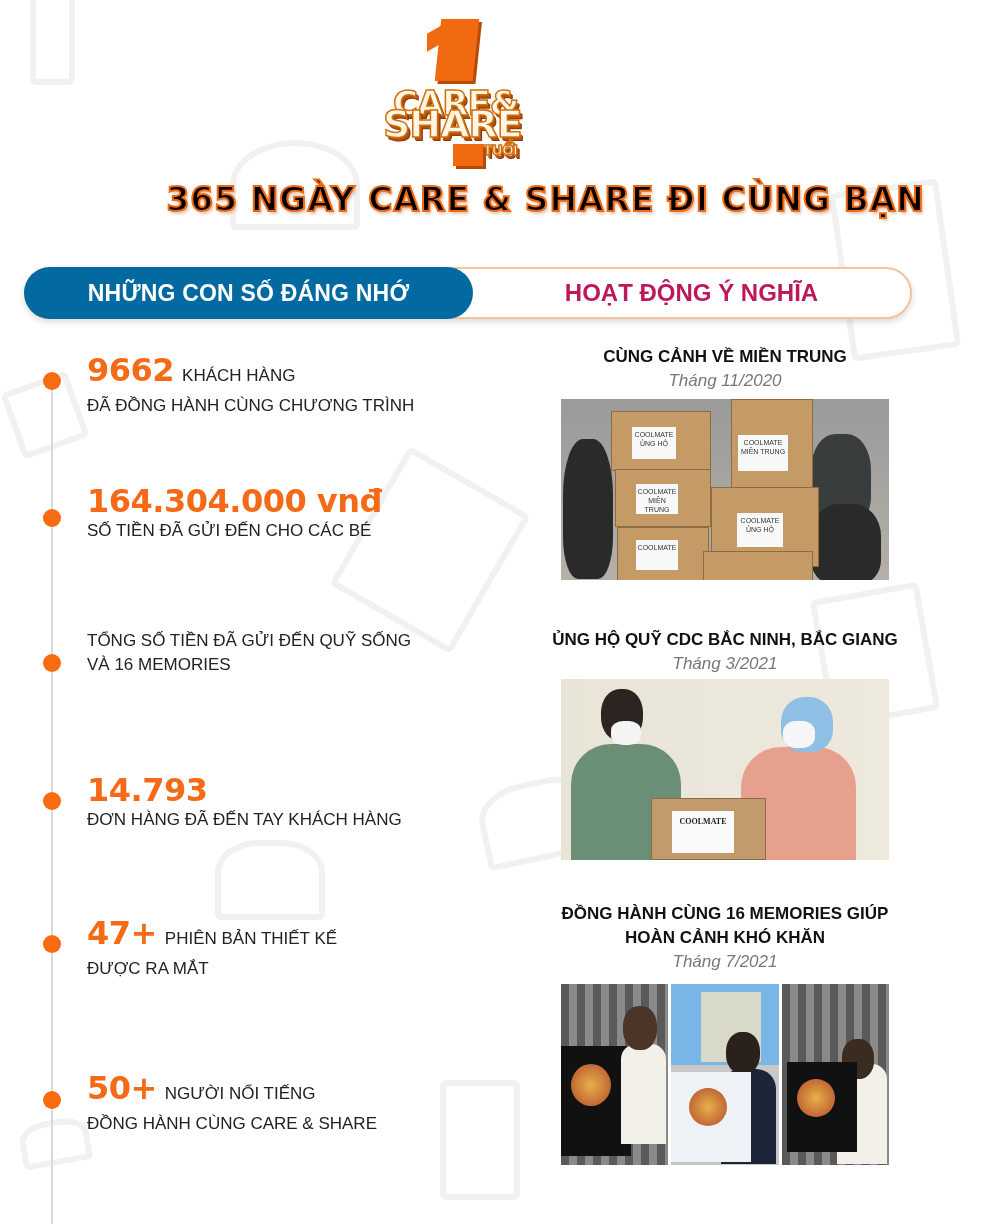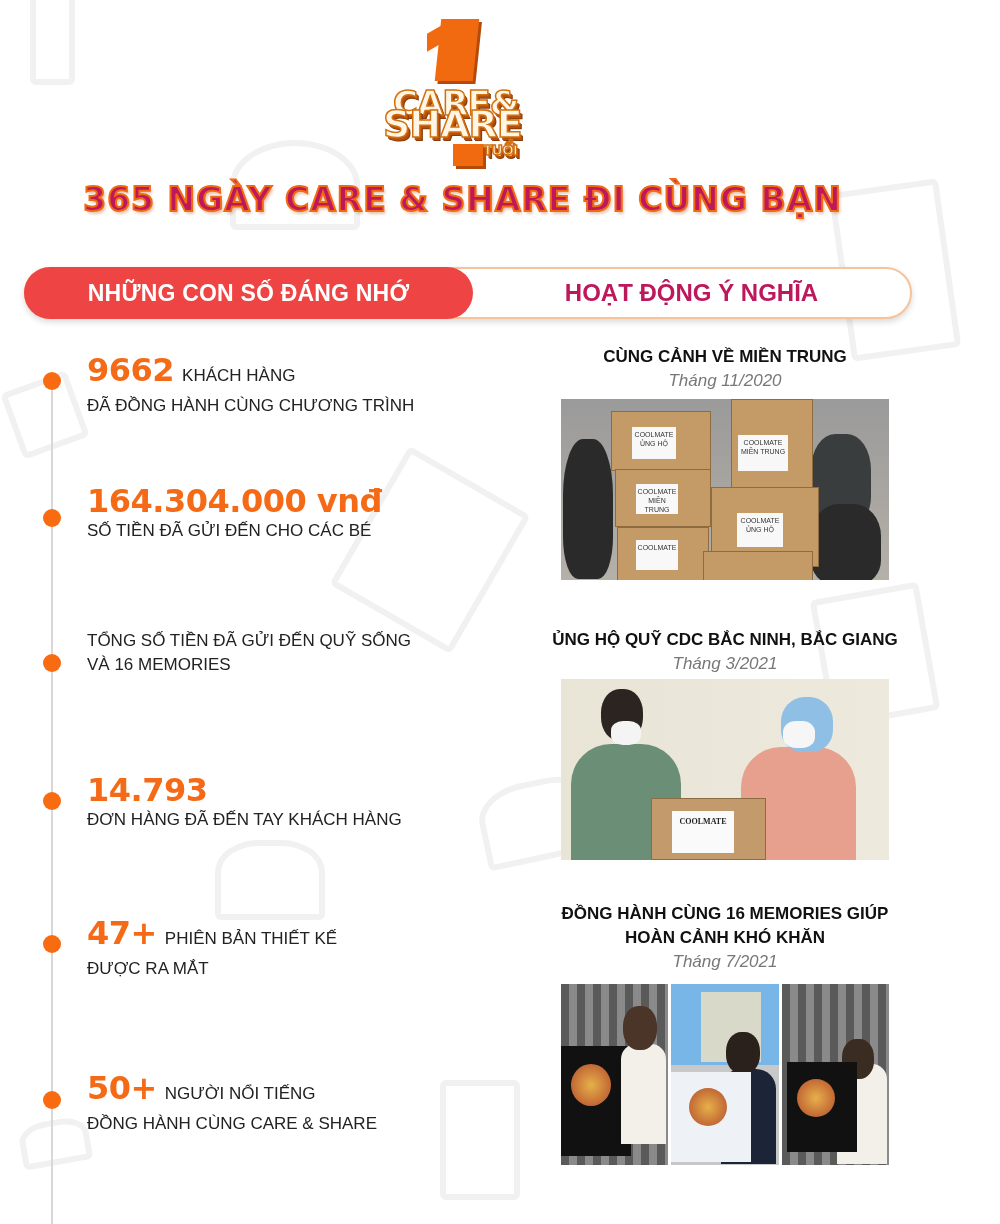--- a/index.html
+++ b/index.html
@@ -12,28 +12,28 @@
   .logo { position: absolute; left: 383px; top: 14px; width: 160px; height: 150px; z-index: 2; }
   .logo .one-top { position: absolute; left: 55px; top: 5px; width: 38px; height: 62px; background: #f26a10; transform: skewX(-6deg); box-shadow: 3px 3px 0 #b64a08; }
   .logo .one-flag { position: absolute; left: 44px; top: 14px; width: 20px; height: 18px; background: #f26a10; transform: skewY(-30deg); }
   .logo .one-base { position: absolute; left: 70px; top: 130px; width: 30px; height: 22px; background: #f26a10; box-shadow: 3px 3px 0 #b64a08; }
   .logo .word { position: absolute; font-family: "DejaVu Sans", sans-serif; font-weight: bold; color: #fff6e6;
     -webkit-text-stroke: 1.5px #d2700e; text-shadow: 2px 3px 0 #b5500b, 3px 4px 0 #8a3b08; letter-spacing: -1px; }
   .logo .care { left: 10px; top: 69px; font-size: 34px; }
   .logo .share { left: 0px; top: 88px; font-size: 38px; }
   .logo .tuoi { left: 100px; top: 128px; font-size: 14px; }
 
-  .headline { position: absolute; left: 0; width: 925px; top: 180px; text-align: center; z-index: 2;
+  .headline { position: absolute; left: 0; width: 925px; top: 180px; text-align: right; z-index: 2;
     font-family: "DejaVu Sans", sans-serif; font-weight: bold; font-size: 33px; letter-spacing: 1px;
-    color: #be185d; -webkit-text-stroke: 2px #f06a12; text-shadow: 2px 3px 3px rgba(180,90,30,0.35); }
+    color: #000000; -webkit-text-stroke: 2px #f06a12; text-shadow: 2px 3px 3px rgba(180,90,30,0.35); }
 
   
   .tabbar { position: absolute; left: 24px; top: 267px; width: 888px; height: 52px; border-radius: 26px;
     background: #fff; border: 2px solid #f6c39a; box-shadow: 0 3px 6px rgba(0,0,0,0.15); z-index: 3; display: flex; }
-  .tab-left { width: 449px; height: 100%; margin: -2px 0 0 -2px; height: 52px; border-radius: 26px; background: #ef4444;
+  .tab-left { width: 449px; height: 100%; margin: -2px 0 0 -2px; height: 52px; border-radius: 26px; background: #0369a1;
     color: #fff; font-size: 23px; font-weight: bold; display: flex; align-items: center; justify-content: center;
     font-family: "Liberation Sans", sans-serif; letter-spacing: 0.2px; }
   .tab-right { flex: 1; display: flex; align-items: center; justify-content: center; font-size: 24px; font-weight: bold; color: #be185d; }
 
   
   .timeline-line { position: absolute; left: 51px; top: 375px; width: 2px; height: 849px; background: #d8d8d8; z-index: 1; }
   .stat { position: absolute; left: 43px; z-index: 2; }
   .stat .dot { position: absolute; left: 0; width: 18px; height: 18px; border-radius: 50%; background: #f96b10; }
   .stat .body { position: absolute; left: 44px; top: 0; width: 360px; }
   .stat .big { font-size: 32px; font-weight: bold; color: #f56a16; font-family: "DejaVu Sans", sans-serif; letter-spacing: -0.5px; line-height: 36px; }

